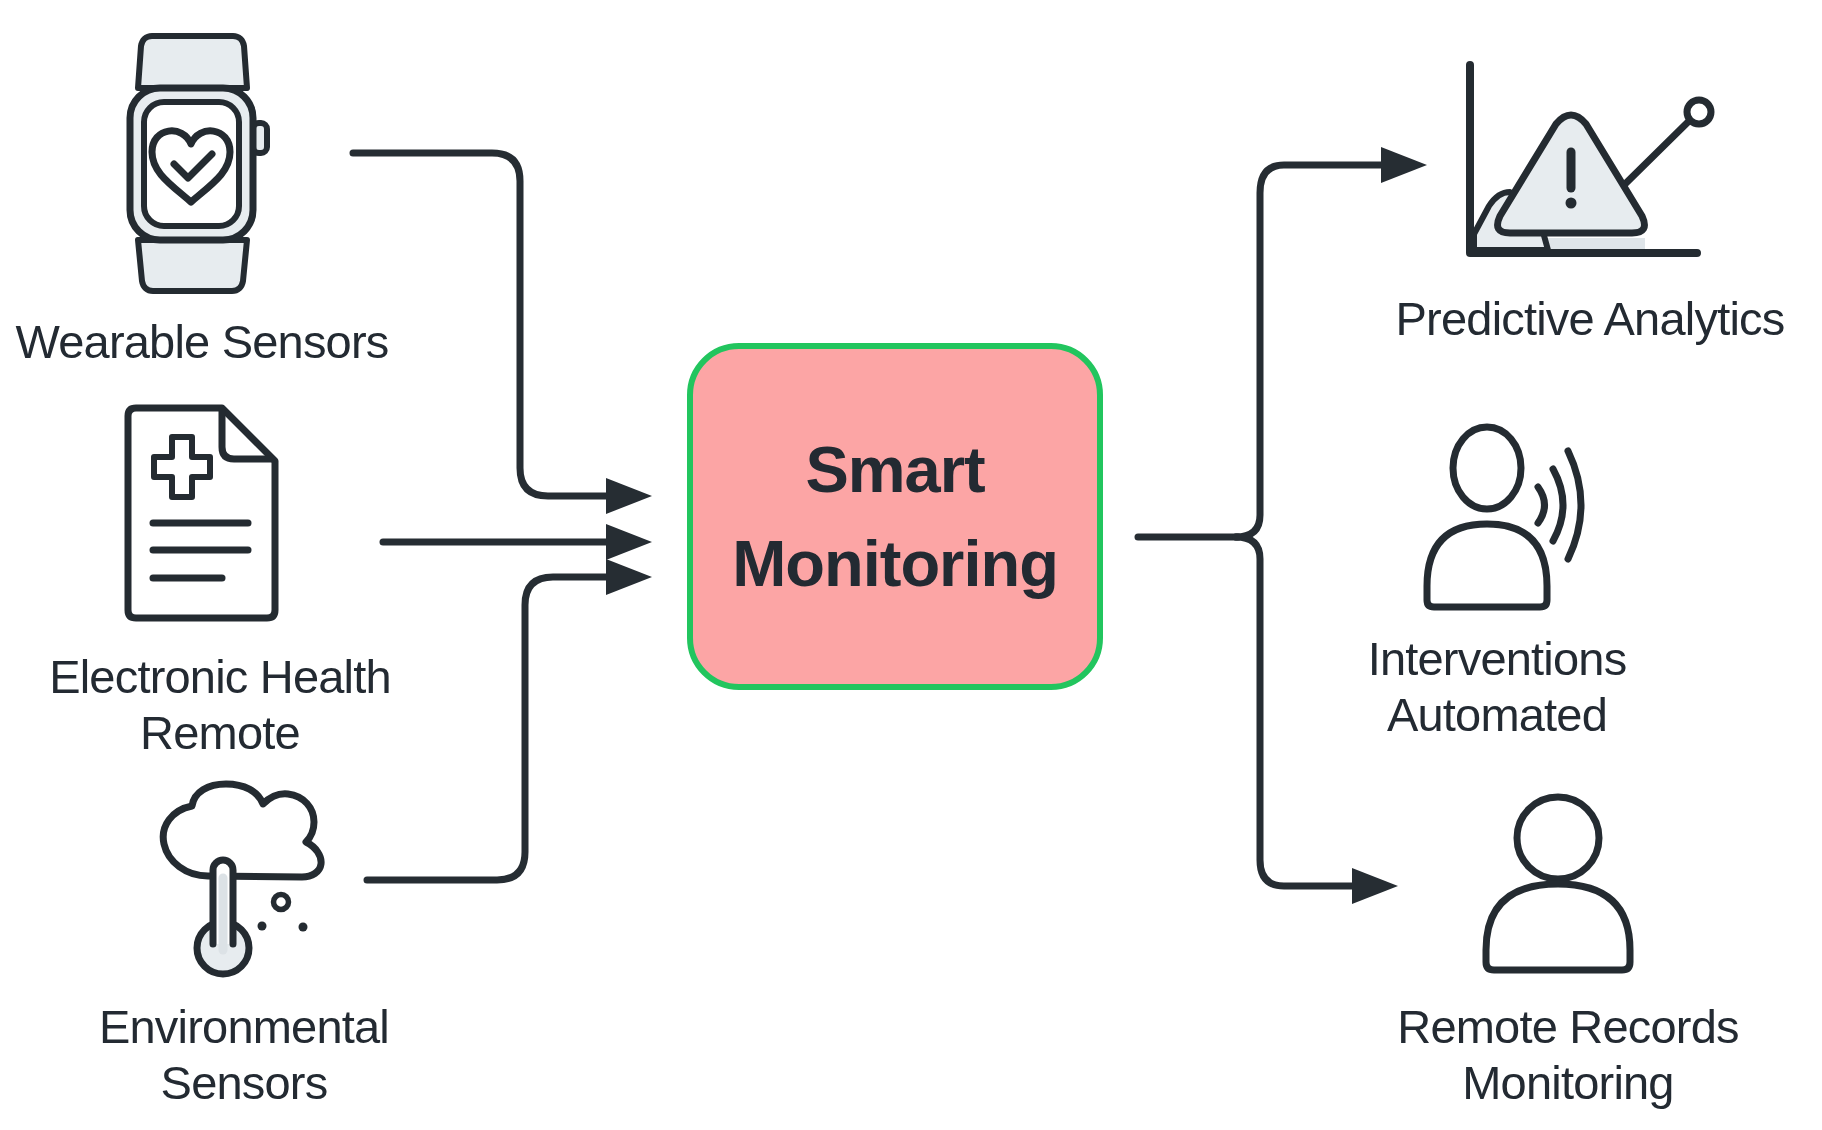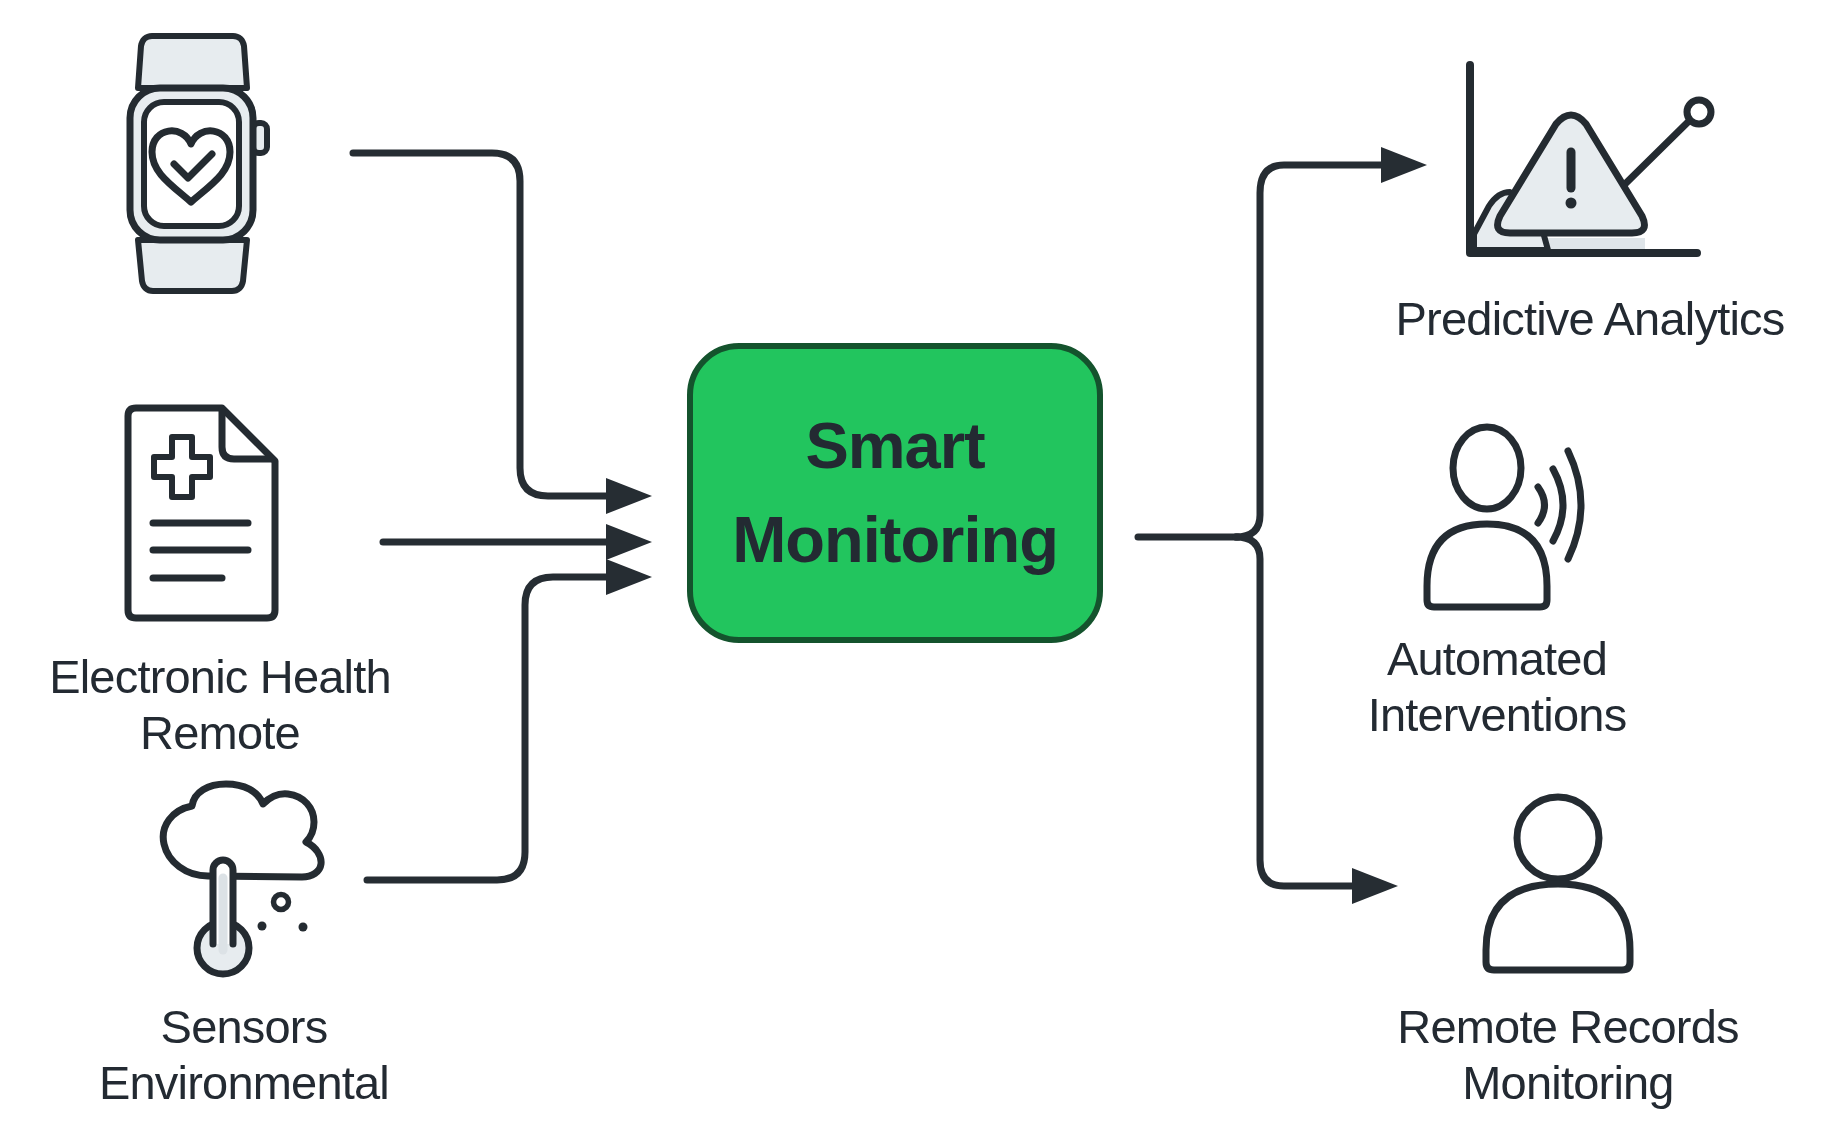--- a/index.html
+++ b/index.html
@@ -17,24 +17,24 @@
     text-align:center;
     white-space:nowrap;
     font-size:47px;
     line-height:56px;
     letter-spacing:-0.8px;
     color:#232A32;
   }
   .center-box{
     position:absolute;
     left:687px;top:343px;
-    width:416px;height:300px;
+    width:416px;height:347px;
     box-sizing:border-box;
-    background:#22c55e;
-    border:6px solid #14532d;
+    background:#fca5a5;
+    border:6px solid #22c55e;
     border-radius:52px;
     display:flex;
     flex-direction:column;
     justify-content:center;
     align-items:center;
   }
   .center-line{
     font-size:65px;
     line-height:94px;
     font-weight:bold;
@@ -123,38 +123,41 @@
       <circle cx="1558" cy="838" r="41" fill="#FFFFFF" stroke-width="7"></circle>
       <path d="M1486,962 V950 Q1486,884 1558,884 Q1630,884 1630,950 V962 Q1630,970 1622,970 H1494 Q1486,970 1486,962 Z" fill="#FFFFFF" stroke-width="7"></path>
     </g>
   </svg>
 
   <div class="center-box">
     <div class="center-line">Smart</div>
     <div class="center-line">Monitoring</div>
   </div>
 
+  <div class="label" style="left:202px;top:314px">
+    <div>Wearable Sensors</div>
+  </div>
 
   <div class="label" style="left:220px;top:649px">
     <div>Electronic Health</div>
     <div>Remote</div>
   </div>
 
   <div class="label" style="left:244px;top:999px">
+    <div>Environmental</div>
     <div>Sensors</div>
-    <div>Environmental</div>
   </div>
 
   <div class="label" style="left:1590px;top:291px">
     <div>Predictive Analytics</div>
   </div>
 
   <div class="label" style="left:1497px;top:631px">
+    <div>Interventions</div>
     <div>Automated</div>
-    <div>Interventions</div>
   </div>
 
   <div class="label" style="left:1568px;top:999px">
     <div>Remote Records</div>
     <div>Monitoring</div>
   </div>
 
 </div>
 
 </body></html>

